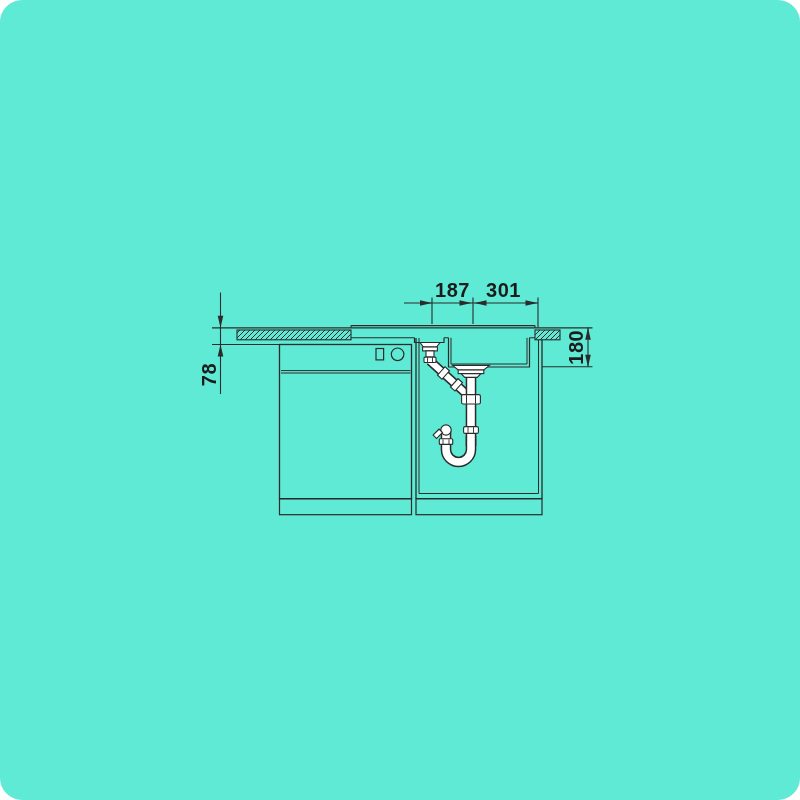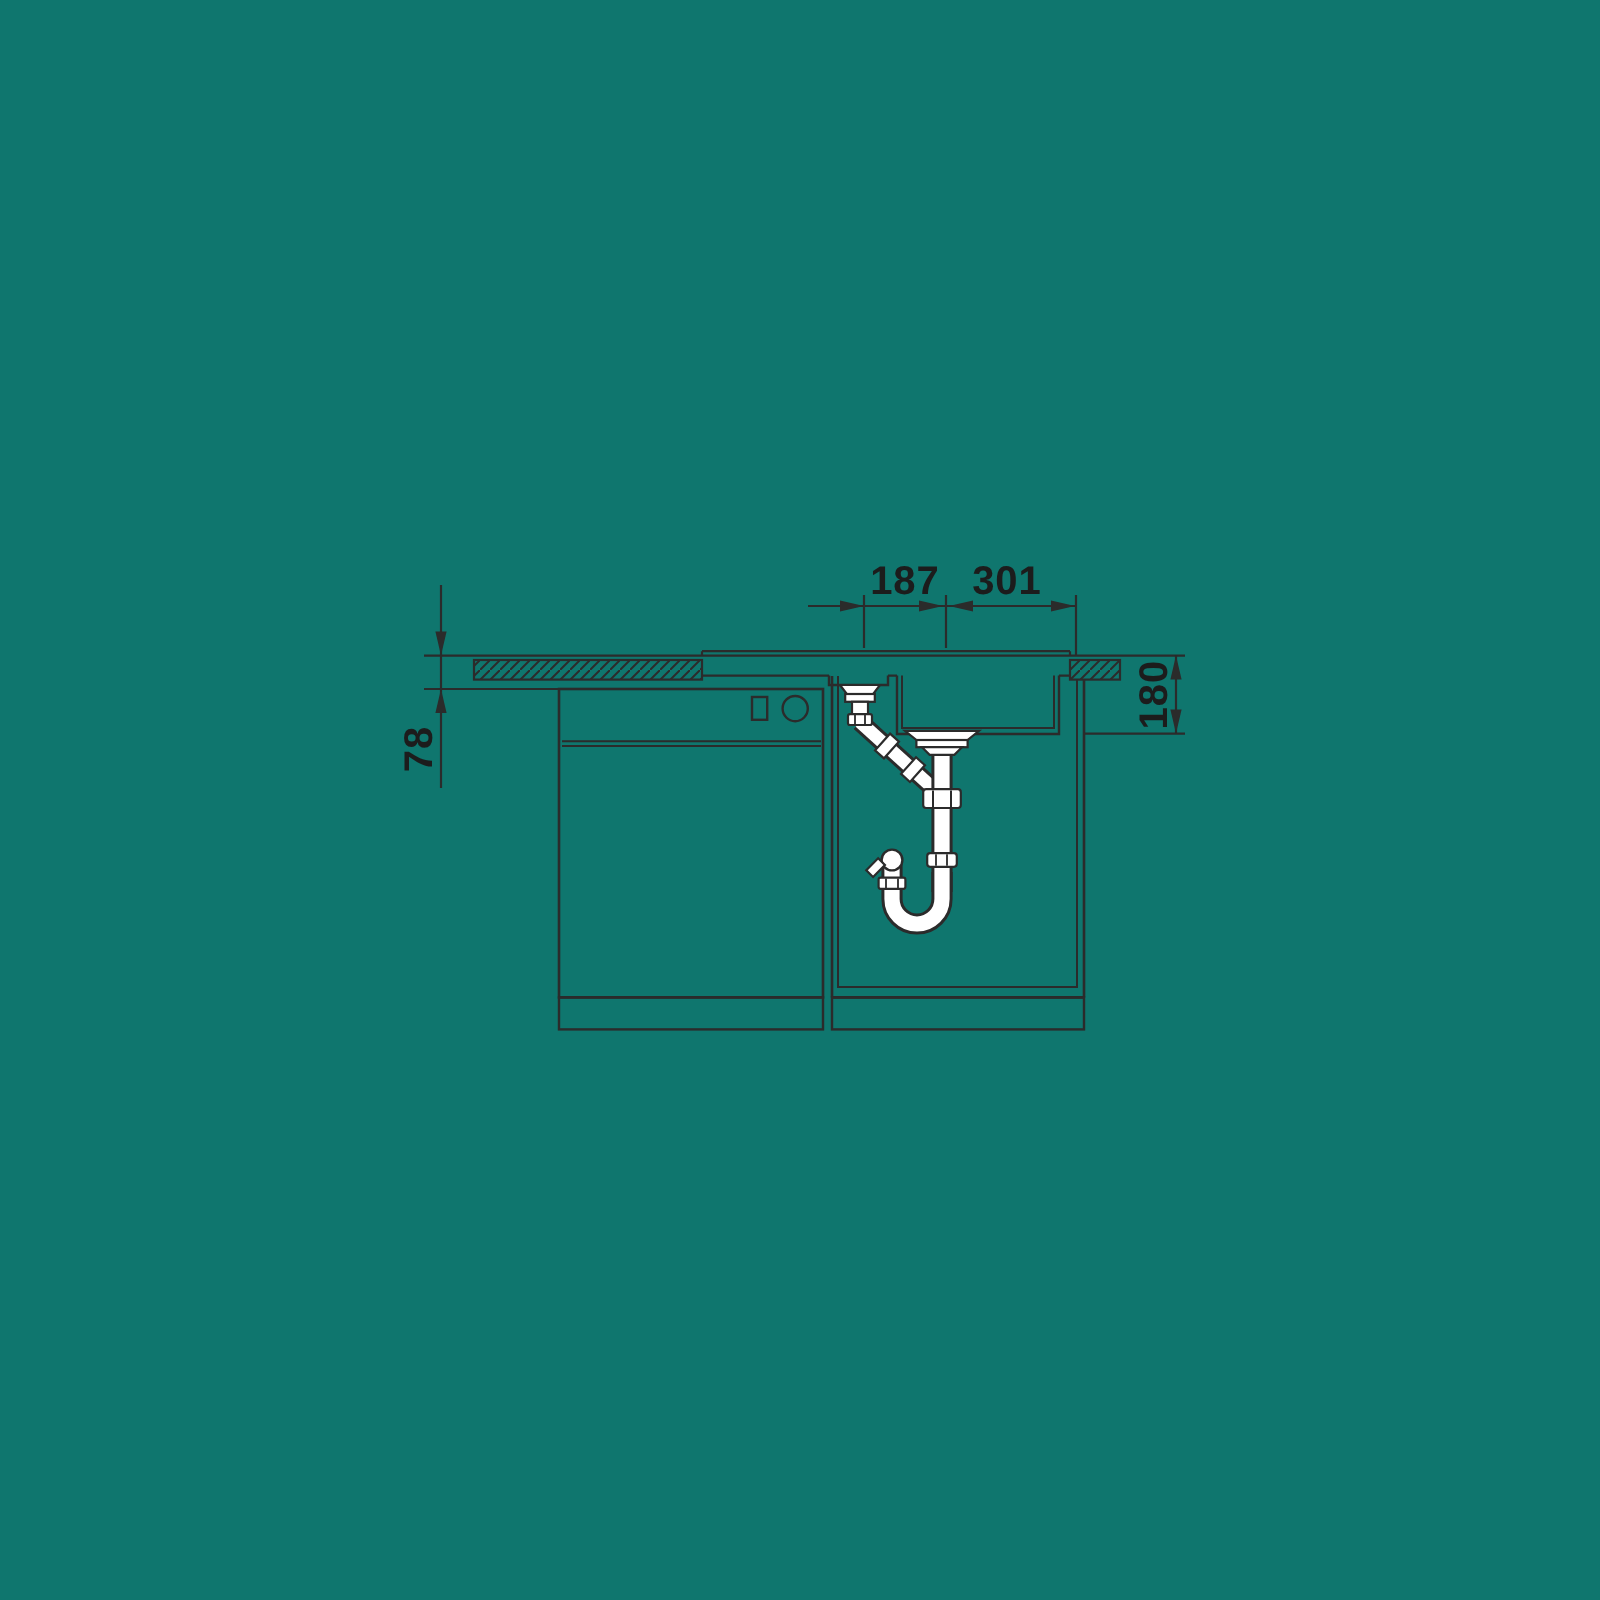--- a/index.html
+++ b/index.html
@@ -1,17 +1,17 @@
 <!DOCTYPE html>
 <html><head>
 <meta charset="utf-8">
 <style>
   html,body{margin:0;padding:0;background:#ffffff;}
-  #stage{position:relative;width:800px;height:800px;background:#0f766e;overflow:hidden;
-         font-family:"Liberation Sans","DejaVu Sans",sans-serif;}
+  #stage{position:relative;width:800px;height:800px;background:#5eead4;overflow:hidden;
+         font-family:"Liberation Sans","DejaVu Sans",sans-serif;border-radius:22px;}
   svg{display:block;}
   .dim-label{font-family:"Liberation Sans","DejaVu Sans",sans-serif;
              font-weight:bold;font-size:20px;fill:#1c1c1c;letter-spacing:0.5px;}
 </style>
 </head>
 <body>
 
 <div id="stage">
 <svg width="800" height="800" viewBox="0 0 800 800">
   <defs>

